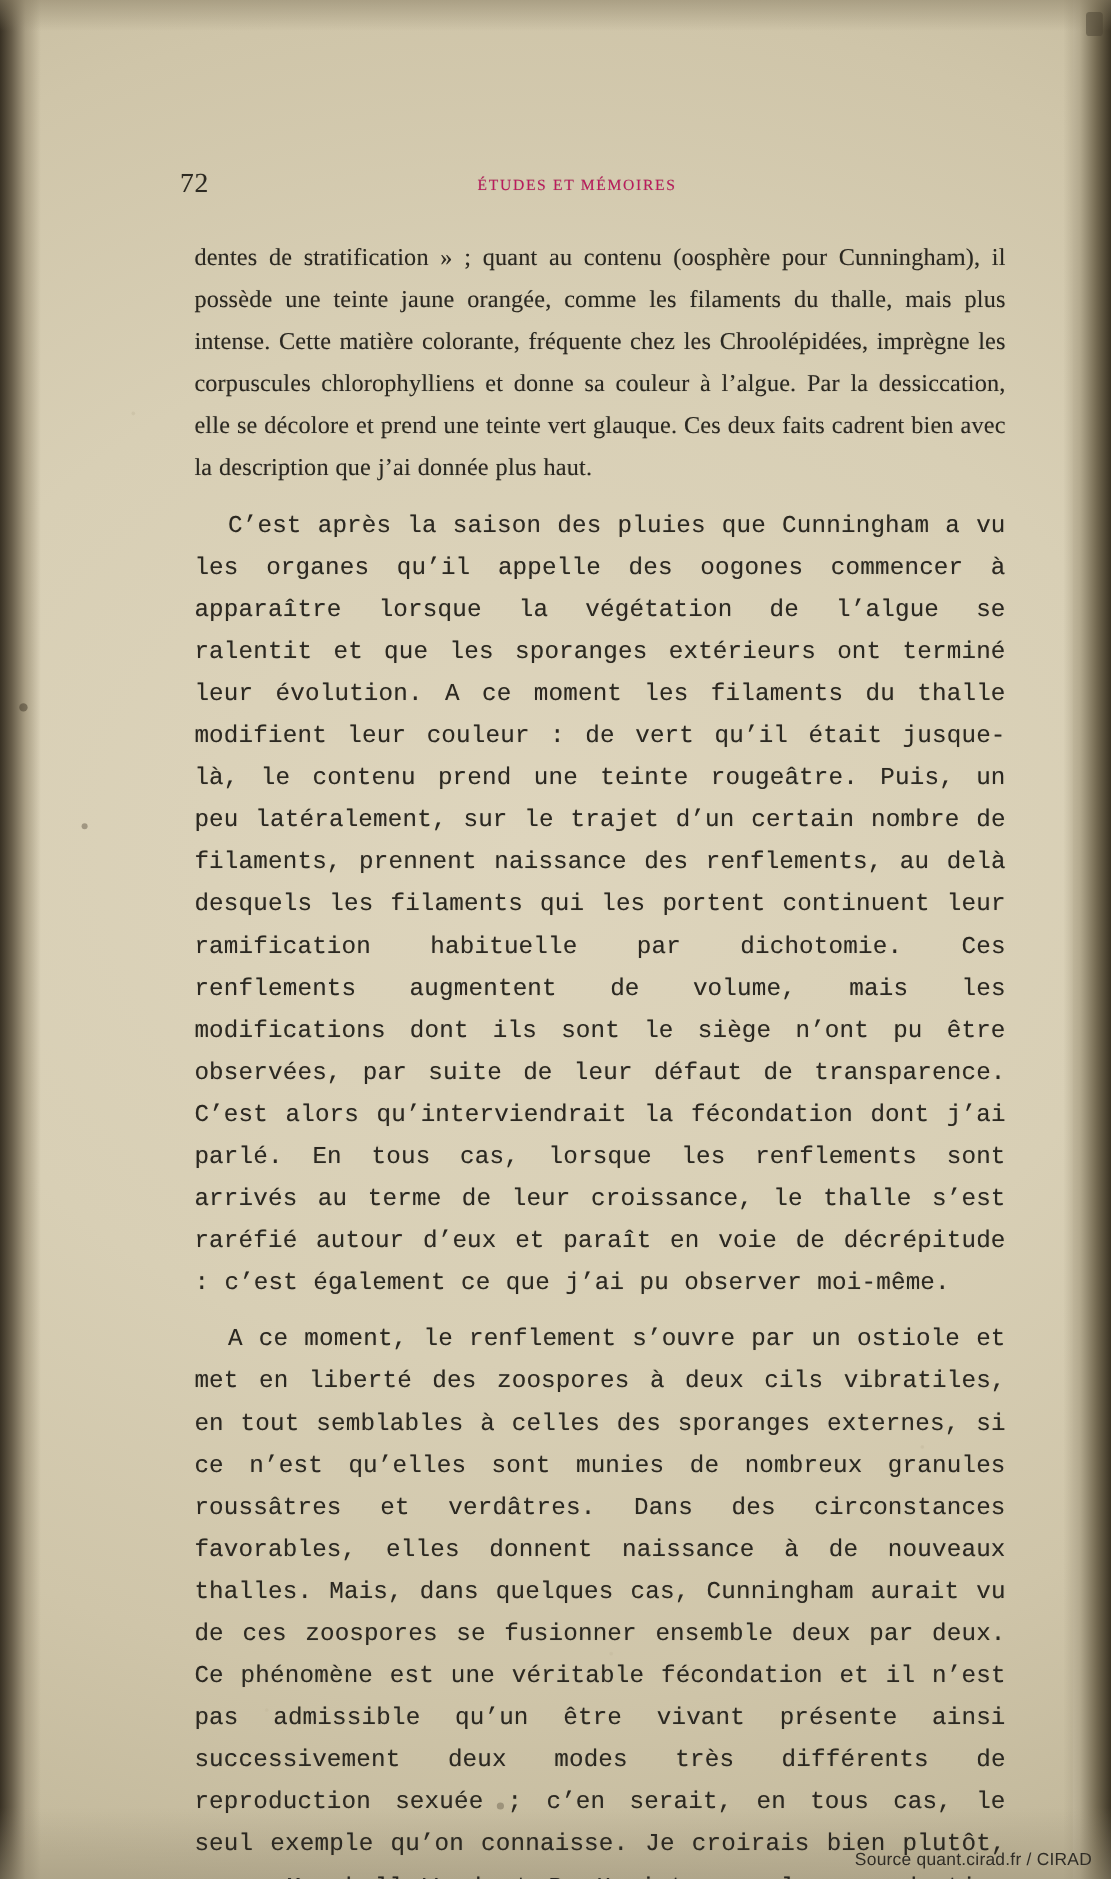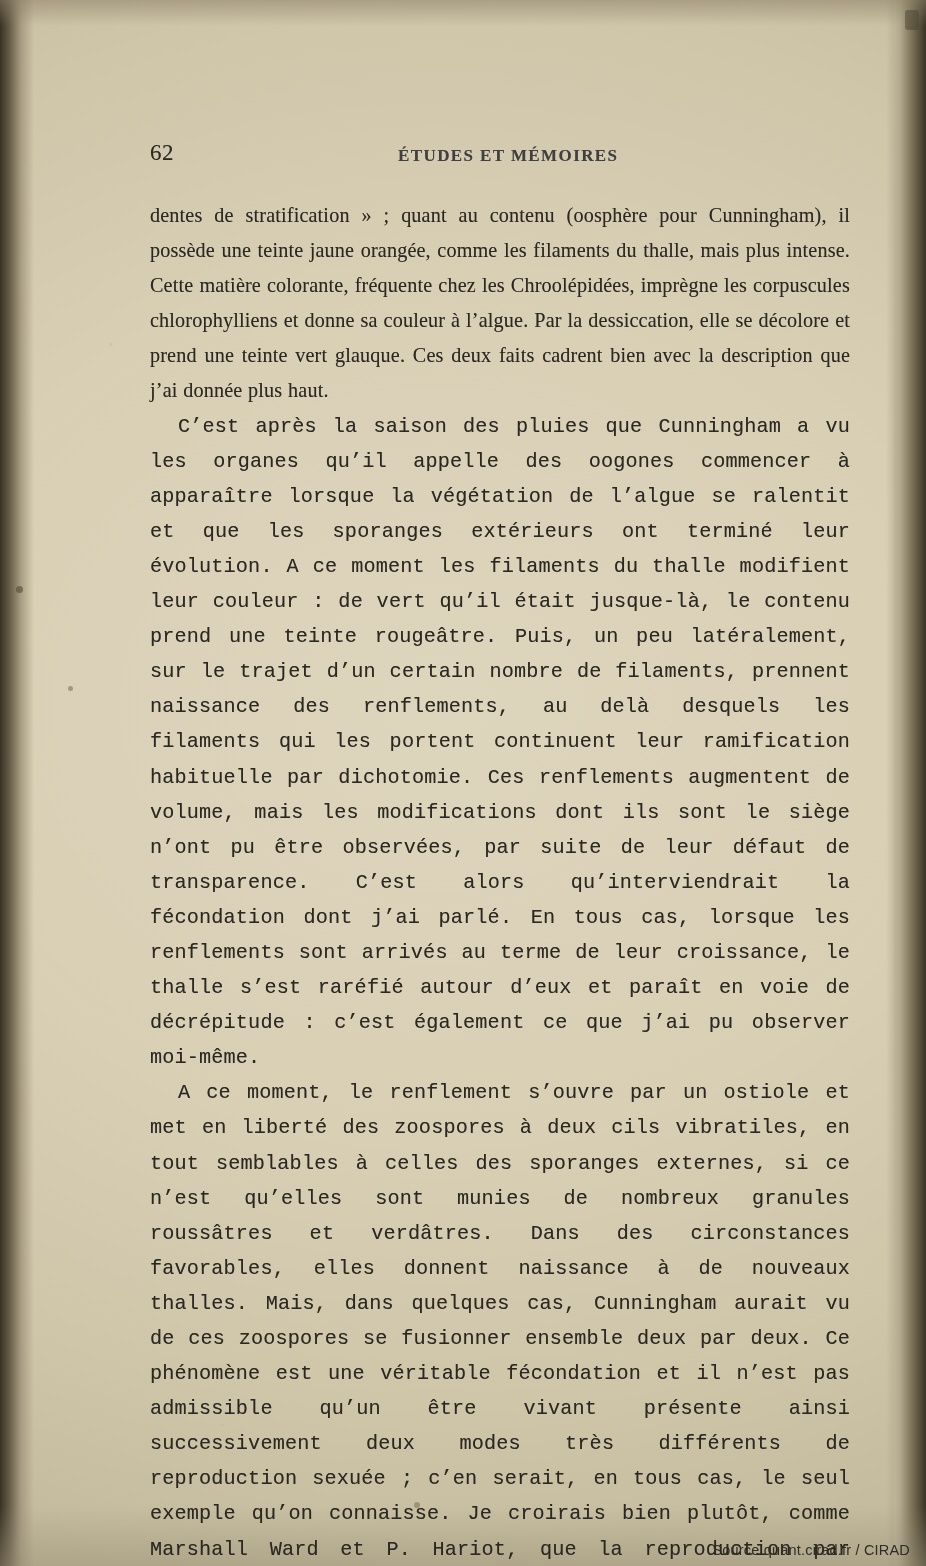--- a/index.html
+++ b/index.html
@@ -102,30 +102,29 @@
     left: 0;
     top: 0;
     font-size: 23px;
     color: #2d2a22;
     letter-spacing: .5px;
   }
   .running-head {
     position: absolute;
     left: 248px;
     top: 6px;
-    font-size: 17px;
+    font-size: 13px;
     letter-spacing: 1.4px;
-    color: #404040;
+    color: #be185d;
     font-variant: small-caps;
     text-transform: uppercase;
-    font-weight: bold;
   }
 
   p.body {
-    margin: 0;
+    margin: 12px;
     font-size: 20.2px;
     line-height: 35.1px;
     color: #2b2821;
     text-align: justify;
     text-justify: inter-word;
     letter-spacing: .15px;
     word-spacing: .5px;
   }
   p.body + p.body {
     margin-top: 0;
@@ -160,21 +159,21 @@
   <div class="edge-bottom"></div>
 
   <div class="mark" style="left:16px; top:586px; width:7px; height:7px;"></div>
   <div class="mark" style="left:68px; top:686px; width:5px; height:5px; opacity:.4;"></div>
   <div class="mark" style="left:905px; top:10px; width:14px; height:20px; border-radius:3px; opacity:.5;"></div>
   <div class="mark" style="left:414px; top:1502px; width:6px; height:6px; opacity:.35;"></div>
 
   <div class="content">
 
     <div class="header-row">
-      <div class="folio">62</div>
+      <div class="folio">72</div>
       <div class="running-head">ÉTUDES ET MÉMOIRES</div>
     </div>
 
     <p class="body">dentes de stratification » ; quant au contenu (oosphère pour Cunningham), il possède une teinte jaune orangée, comme les filaments du thalle, mais plus intense. Cette matière colorante, fréquente chez les Chroolépidées, imprègne les corpuscules chlorophylliens et donne sa couleur à l’algue. Par la dessiccation, elle se décolore et prend une teinte vert glauque. Ces deux faits cadrent bien avec la description que j’ai donnée plus haut.</p>
     <p class="body indent">C’est après la saison des pluies que Cunningham a vu les organes qu’il appelle des oogones commencer à apparaître lorsque la végétation de l’algue se ralentit et que les sporanges extérieurs ont terminé leur évolution. A ce moment les filaments du thalle modifient leur couleur : de vert qu’il était jusque-là, le contenu prend une teinte rougeâtre. Puis, un peu latéralement, sur le trajet d’un certain nombre de filaments, prennent naissance des renflements, au delà desquels les filaments qui les portent continuent leur ramification habituelle par dichotomie. Ces renflements augmentent de volume, mais les modifications dont ils sont le siège n’ont pu être observées, par suite de leur défaut de transparence. C’est alors qu’interviendrait la fécondation dont j’ai parlé. En tous cas, lorsque les renflements sont arrivés au terme de leur croissance, le thalle s’est raréfié autour d’eux et paraît en voie de décrépitude : c’est également ce que j’ai pu observer moi-même.</p>
     <p class="body indent">A ce moment, le renflement s’ouvre par un ostiole et met en liberté des zoospores à deux cils vibratiles, en tout semblables à celles des sporanges externes, si ce n’est qu’elles sont munies de nombreux granules roussâtres et verdâtres. Dans des circonstances favorables, elles donnent naissance à de nouveaux thalles. Mais, dans quelques cas, Cunningham aurait vu de ces zoospores se fusionner ensemble deux par deux. Ce phénomène est une véritable fécondation et il n’est pas admissible qu’un être vivant présente ainsi successivement deux modes très différents de reproduction sexuée ; c’en serait, en tous cas, le seul exemple qu’on connaisse. Je croirais bien plutôt, comme Marshall Ward et P. Hariot, que la reproduction par oogone et pollinide n’existe pas. Le filament figuré par Cunningham comme pollinide (organe mâle) ne serait qu’un filament végétatif ordinaire que le hasard de sa direction et de sa croissance a appliqué sur le renflement, mais qui n’a à aucun moment de communication avec ce dernier. J’admettrais très volontiers que les sporanges intercalaires, les oogones (organes femelles) consti-</p>
 
   </div>
 
   <div class="source-credit">Source quant.cirad.fr / CIRAD</div>

